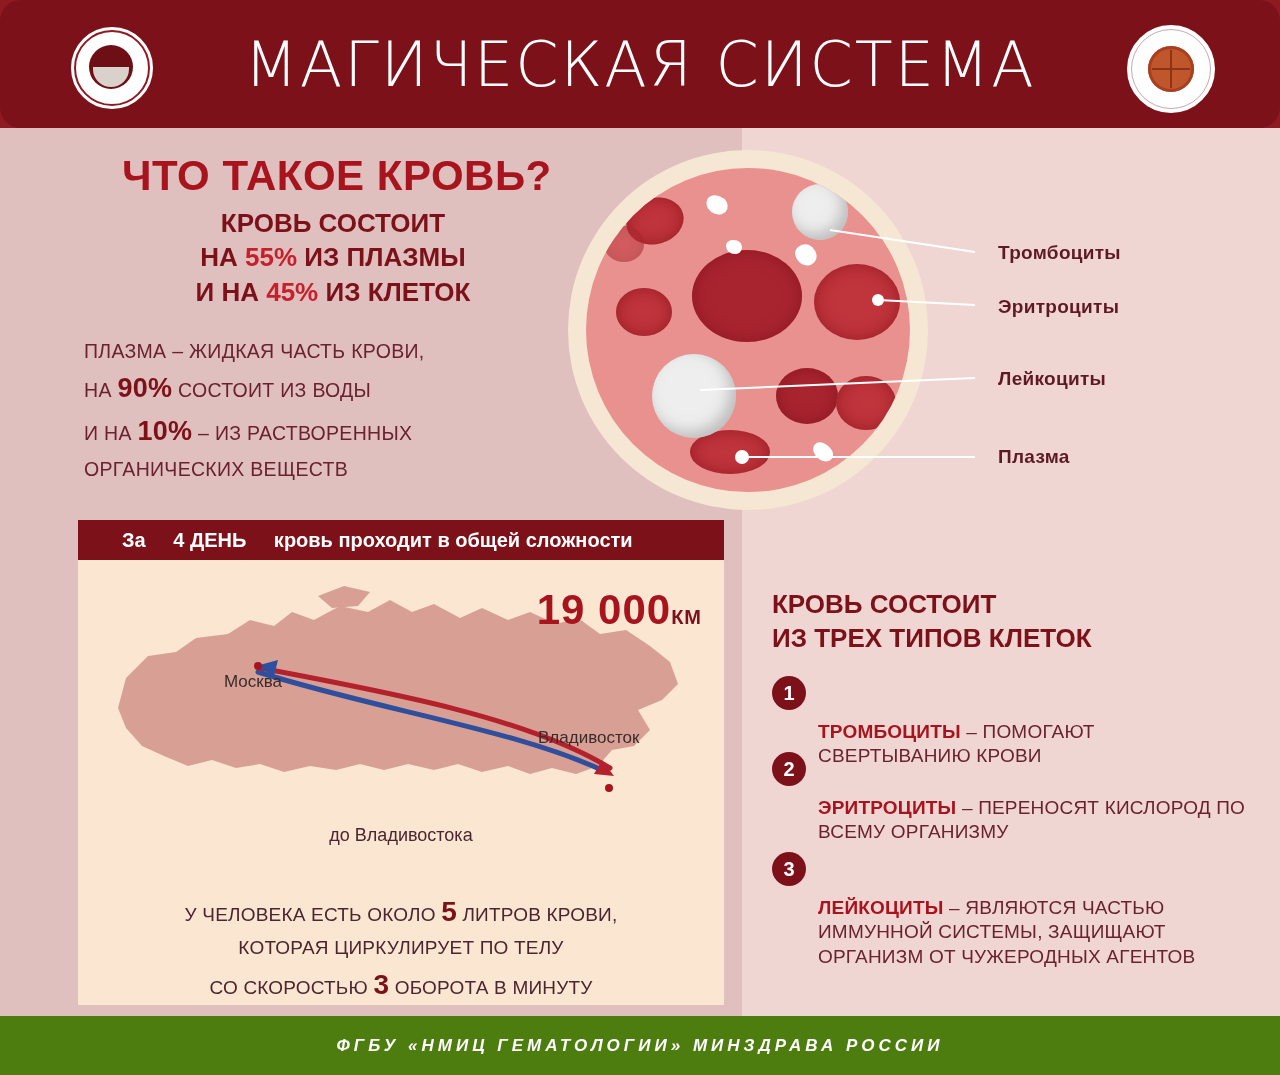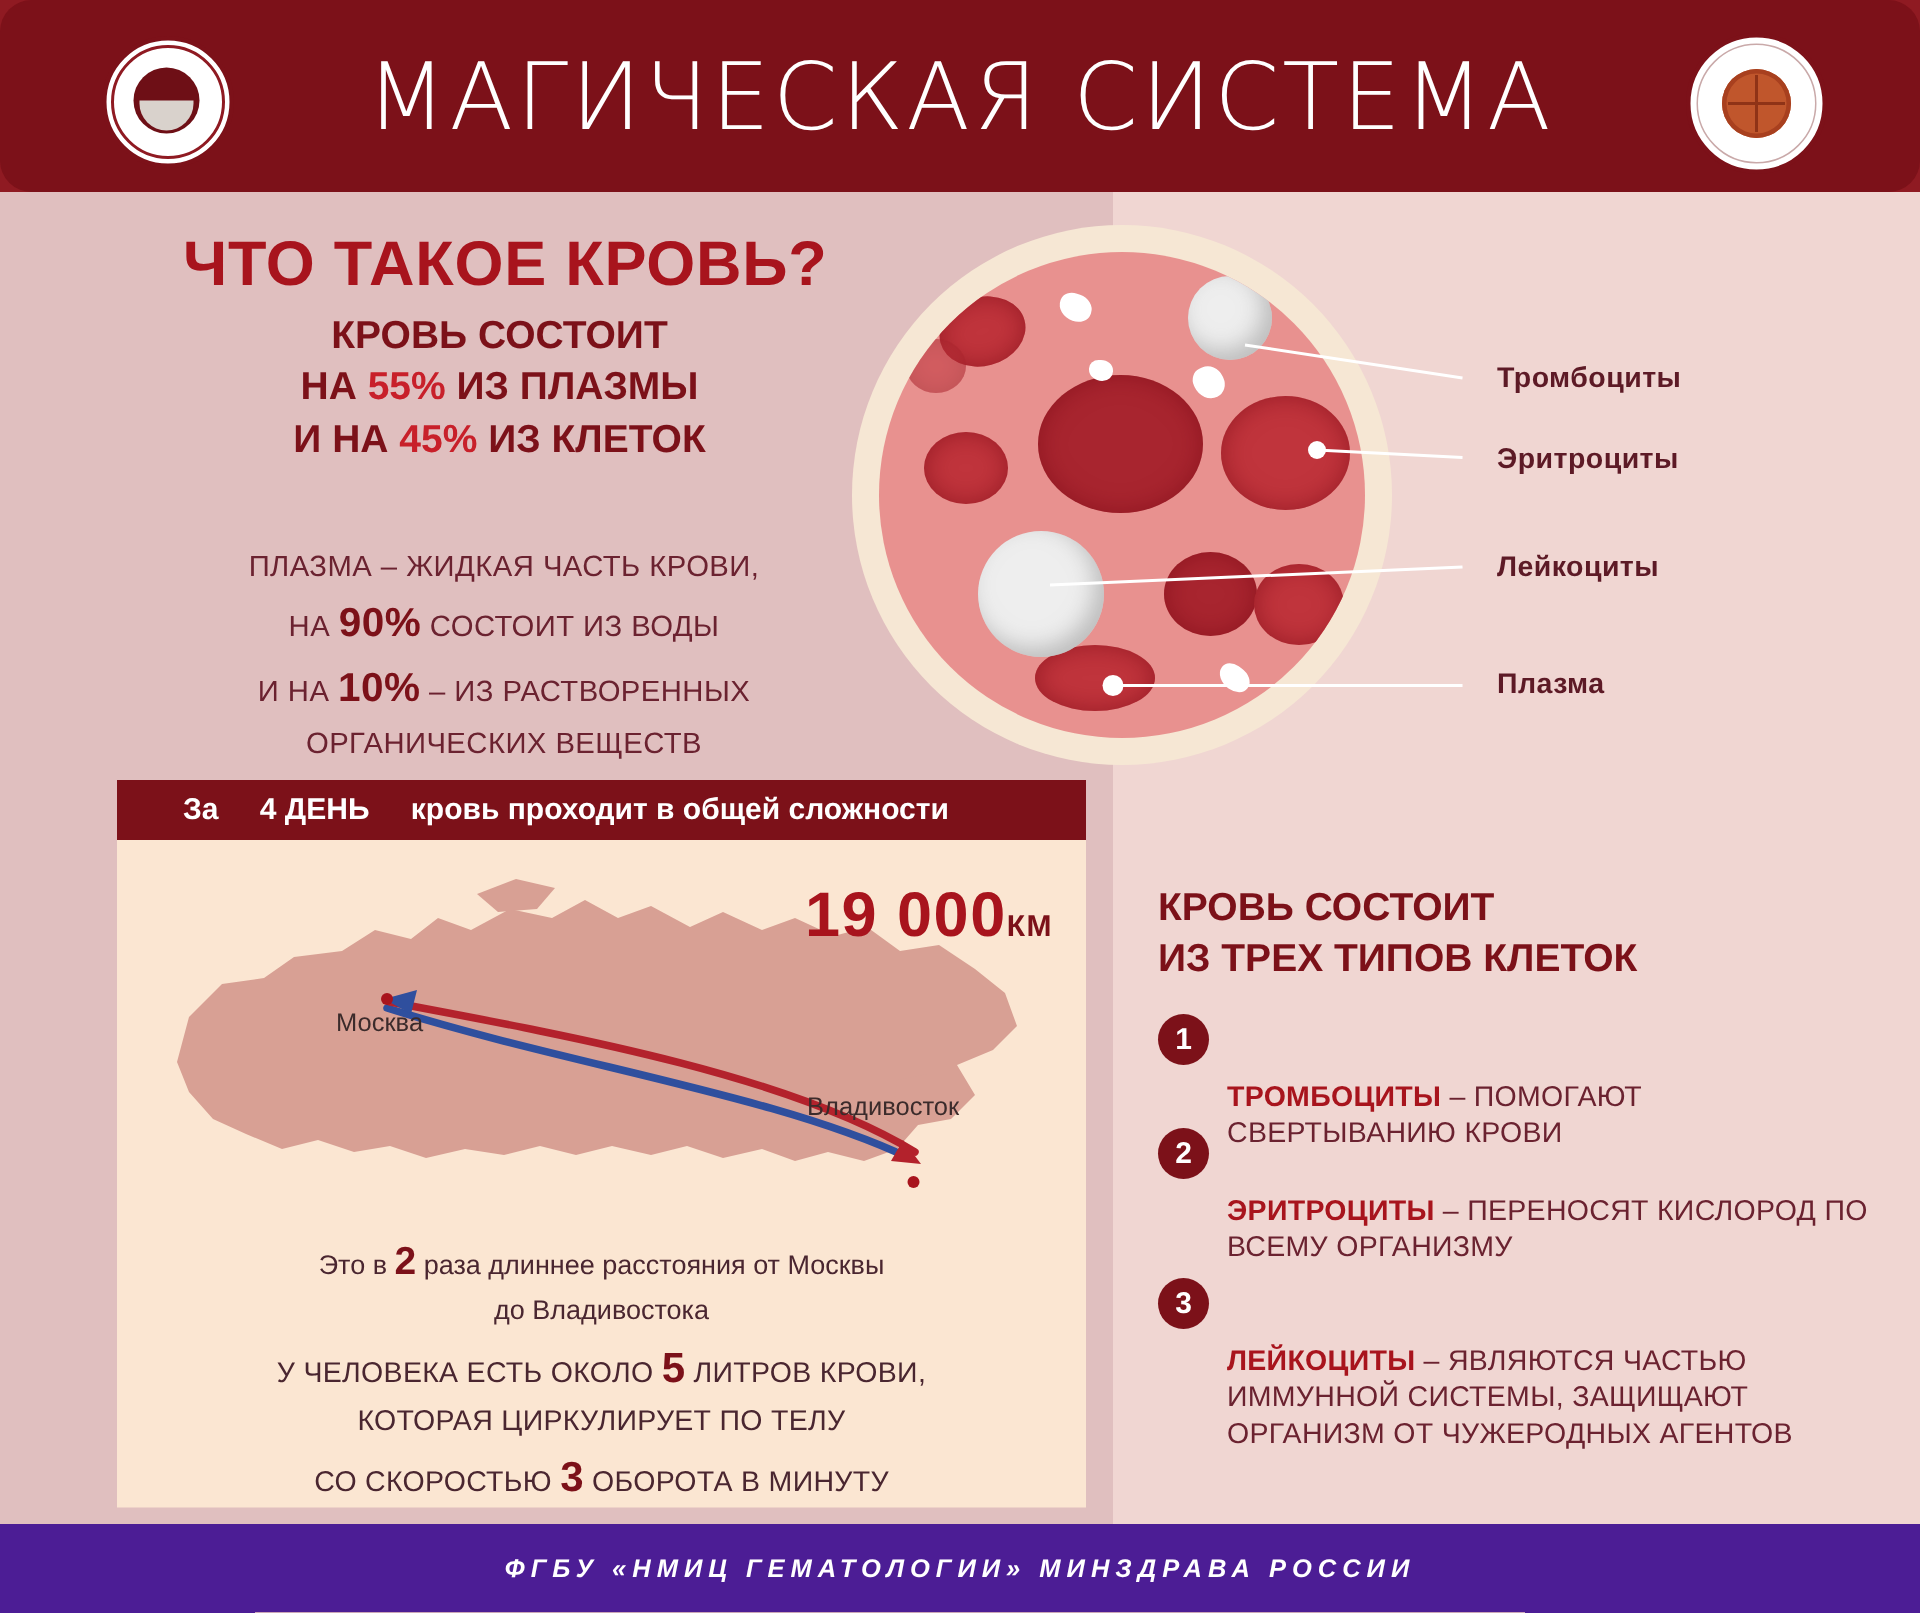--- a/index.html
+++ b/index.html
@@ -136,21 +136,21 @@
     height: 888px;
     background: #f0d6d2;
   }
 
   
   .footer {
     position: absolute;
     left: 0; top: 1016px;
     width: 1280px;
     height: 59px;
-    background: #4c1d95;
+    background: #4d7c0f;
     display: flex;
     align-items: center;
     justify-content: center;
   }
   .footer-text {
     color: #ffffff;
     font-size: 17px;
     letter-spacing: 4px;
     font-style: italic;
     font-weight: bold;
@@ -173,28 +173,26 @@
     text-align: center;
     color: #7c1119;
     font-size: 26px;
     font-weight: bold;
     line-height: 1.32;
   }
   .composition .pct { color: #c8202a; }
 
   .plasma-block {
     position: absolute;
-    left: 101px; top: 336px;
+    left: 84px; top: 336px;
     width: 470px;
-    text-align: center;
     color: #6b2230;
     font-size: 19.5px;
     line-height: 1.6;
     letter-spacing: 0.3px;
-    margin-top: 27px;
   }
   .plasma-block .big {
     font-size: 27px;
     font-weight: bold;
     color: #7c1119;
   }
 
   
   .blood-wrap {
     position: absolute;
@@ -465,21 +463,20 @@
     <div class="city-dot" style="left:176px; top:102px;"></div>
     <div class="city-label" style="left:146px; top:112px;">Москва</div>
     <div class="city-dot" style="left:527px; top:224px;"></div>
     <div class="city-label" style="left:460px; top:168px;">Владивосток</div>
 
     <div class="map-distance">
       <span>19 000</span><span class="unit">КМ</span>
     </div>
 
     <div class="map-note">
-      <div><span>Это в </span><span class="big">2</span><span> раза длиннее расстояния от Москвы</span></div>
       <div>до Владивостока</div>
     </div>
 
     <div class="map-note2">
       <div><span>У ЧЕЛОВЕКА ЕСТЬ ОКОЛО </span><span class="big">5</span><span> ЛИТРОВ КРОВИ,</span></div>
       <div>КОТОРАЯ ЦИРКУЛИРУЕТ ПО ТЕЛУ</div>
       <div><span>СО СКОРОСТЬЮ </span><span class="big">3</span><span> ОБОРОТА В МИНУТУ</span></div>
     </div>
   </div>
 

